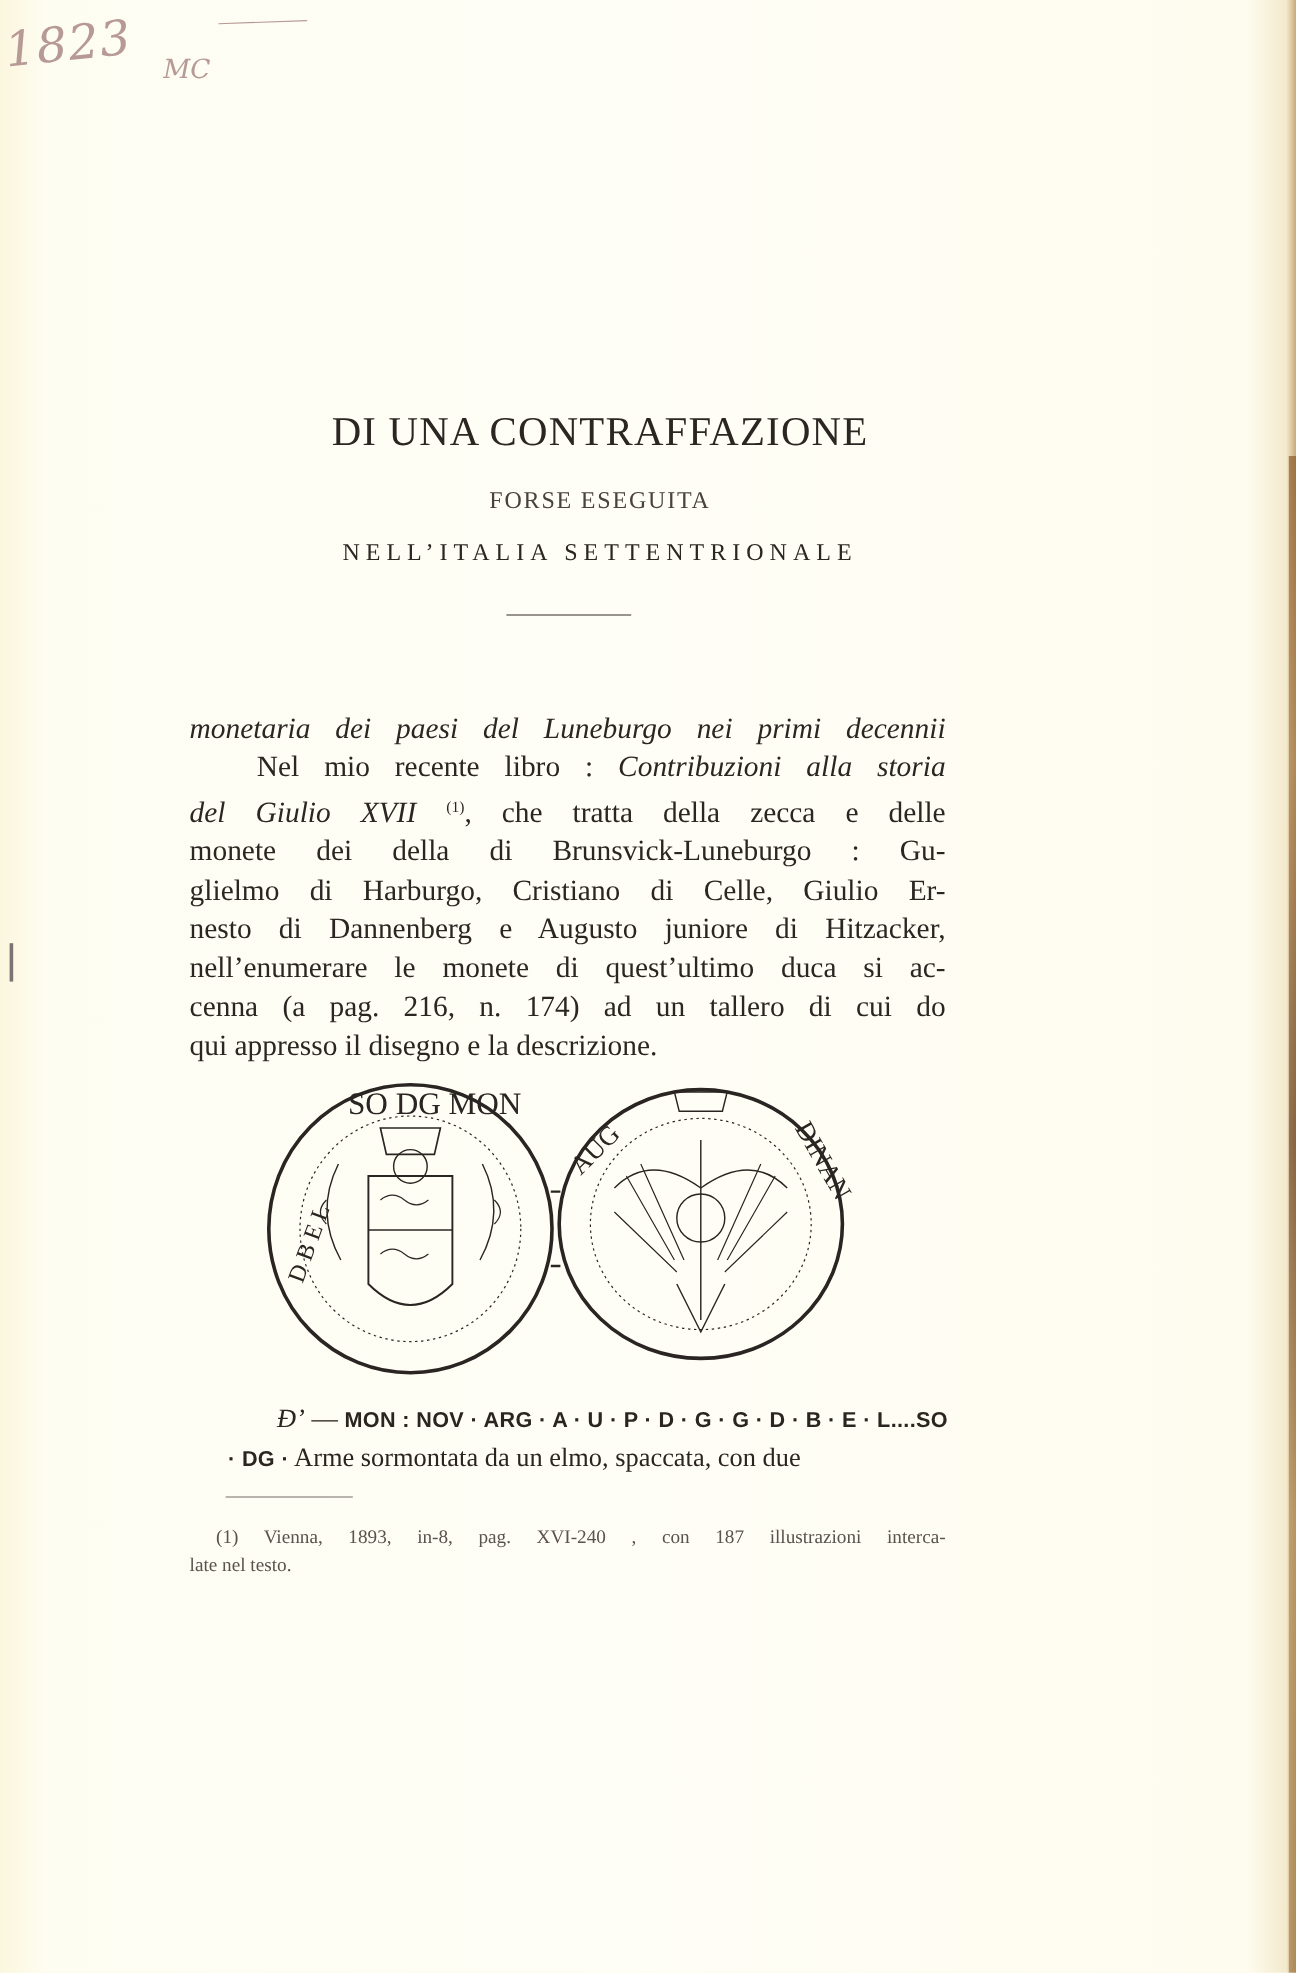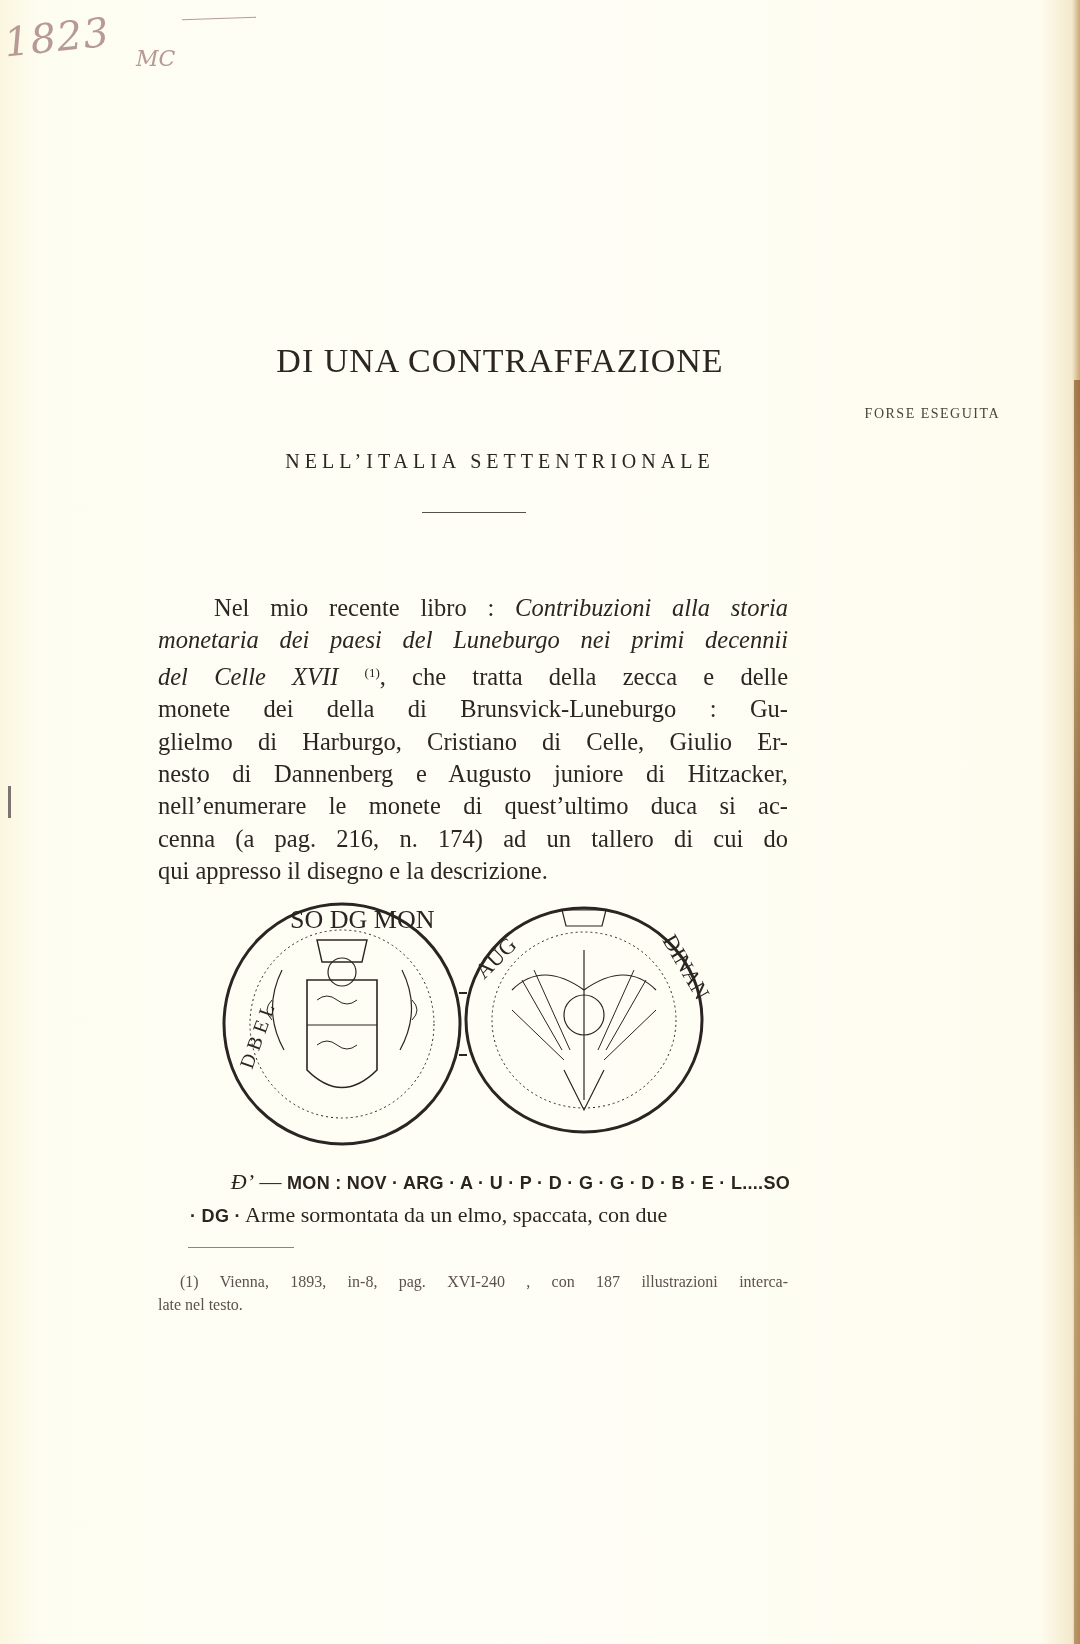--- a/index.html
+++ b/index.html
@@ -6,21 +6,21 @@
   body{width:1080px;height:1644px;background:#fdfcee;position:relative;overflow:hidden;font-family:"Liberation Serif","DejaVu Serif",serif;color:#2b2520;}
   .page{position:absolute;left:0;top:0;width:1080px;height:1644px;background:linear-gradient(90deg,#fbf6de 0px,#fefdf2 40px,#fffef6 540px,#fefcef 1040px,#f3e9cc 1072px,#c9a877 1080px);}
   .edge-stain{position:absolute;right:0;top:380px;width:6px;height:1264px;background:linear-gradient(180deg,#8a5a2a,#a67a45 20%,#6b4526 45%,#b08a55 70%,#a47c4a);opacity:.7;}
   .hand{position:absolute;color:#b79a96;font-family:"DejaVu Serif",serif;font-style:italic;}
   .hand-1{left:4px;top:14px;font-size:40px;transform:rotate(-6deg);letter-spacing:1px;}
   .hand-2{left:136px;top:6px;font-size:22px;margin-top:40px;}
   .hand-dash{position:absolute;left:182px;top:18px;width:74px;height:1px;background:#b79a96;transform:rotate(-2deg);}
   .margin-mark{position:absolute;left:8px;top:786px;width:3px;height:32px;background:#7a7573;}
   .title{position:absolute;left:0;width:1000px;text-align:center;}
   .t1{top:342px;font-size:34px;letter-spacing:1px;color:#2b2622;}
-  .t2{top:406px;font-size:14px;letter-spacing:1.5px;color:#4a423c;text-align:right;}
+  .t2{top:406px;font-size:20px;letter-spacing:1.5px;color:#4a423c;}
   .t3{top:450px;font-size:20px;letter-spacing:5px;color:#2b2622;}
   .rule{position:absolute;left:422px;top:512px;width:104px;height:1px;background:#55504a;}
   .body{position:absolute;left:158px;top:592px;width:630px;font-size:24.5px;line-height:32.4px;text-align:justify;color:#2b2622;}
   .body .line{display:block;text-align:justify;text-align-last:justify;white-space:nowrap;}
   .body .line.last{text-align-last:left;}
   .indent{padding-left:56px;}
   .it{font-style:italic;}
   .sup{font-size:13px;vertical-align:8px;}
   .coins{position:absolute;left:222px;top:900px;width:500px;height:250px;}
   .caption{position:absolute;left:180px;top:1166px;width:610px;font-size:22px;line-height:32px;}
@@ -41,23 +41,23 @@
   <div class="hand hand-2">MC</div>
   <div class="hand-dash"></div>
   <div class="margin-mark"></div>
 
   <div class="title t1">DI UNA CONTRAFFAZIONE</div>
   <div class="title t2">FORSE ESEGUITA</div>
   <div class="title t3">NELL’ITALIA SETTENTRIONALE</div>
   <div class="rule"></div>
 
   <div class="body">
+    <span class="line it">monetaria dei paesi del Luneburgo nei primi decennii</span>
     <span class="line indent"><span>Nel mio recente libro : </span><span class="it">Contribuzioni alla storia</span></span>
-    <span class="line it">monetaria dei paesi del Luneburgo nei primi decennii</span>
-    <span class="line"><span class="it">del Celle XVII</span> <span class="sup">(1)</span><span>, che tratta della zecca e delle</span></span>
+    <span class="line"><span class="it">del Giulio XVII</span> <span class="sup">(1)</span><span>, che tratta della zecca e delle</span></span>
     <span class="line">monete dei della di Brunsvick-Luneburgo : Gu-</span>
     <span class="line">glielmo di Harburgo, Cristiano di Celle, Giulio Er-</span>
     <span class="line">nesto di Dannenberg e Augusto juniore di Hitzacker,</span>
     <span class="line">nell’enumerare le monete di quest’ultimo duca si ac-</span>
     <span class="line">cenna (a pag. 216, n. 174) ad un tallero di cui do</span>
     <span class="line last">qui appresso il disegno e la descrizione.</span>
   </div>
 
   <svg class="coins" viewBox="0 0 500 250" width="500" height="250">
     <g fill="none" stroke="#2a2522">

